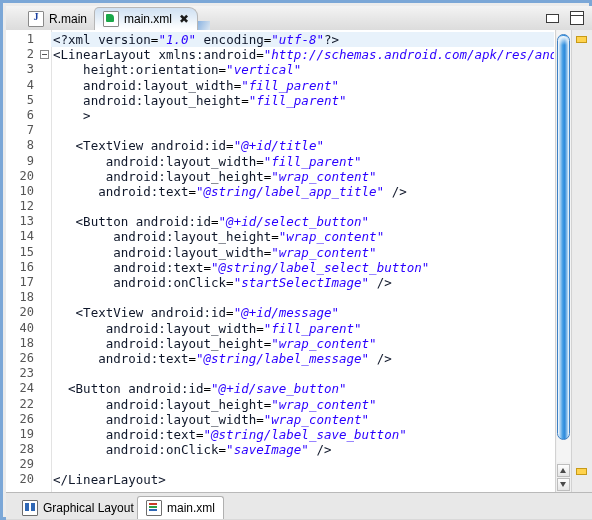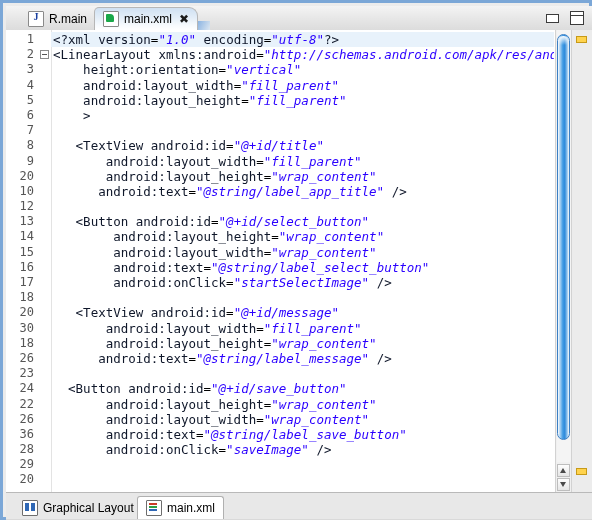--- a/index.html
+++ b/index.html
@@ -410,28 +410,28 @@
             <div class="num">20</div>
             <div class="num">10</div>
             <div class="num">12</div>
             <div class="num">13</div>
             <div class="num">14</div>
             <div class="num">15</div>
             <div class="num">16</div>
             <div class="num">17</div>
             <div class="num">18</div>
             <div class="num">20</div>
-            <div class="num">30</div>
+            <div class="num">40</div>
             <div class="num">18</div>
             <div class="num">26</div>
             <div class="num">23</div>
             <div class="num">24</div>
             <div class="num">22</div>
             <div class="num">26</div>
-            <div class="num">36</div>
+            <div class="num">19</div>
             <div class="num">28</div>
             <div class="num">29</div>
             <div class="num">20</div>
           </div>
       </div>
       <div class="fold-strip">
         <div class="lines" id="fold-lines">
             <div class="ln" style="position: relative;"></div>
             <div class="ln" style="position: relative;"><span class="fold-minus" style="top: 3px;"></span></div>
             <div class="ln" style="position: relative;"></div>
@@ -488,20 +488,21 @@
             <div class="ln code">       <span class="t-attr">android:layout_width</span>=<span class="t-val">"fill_parent"</span></div>
             <div class="ln code">       <span class="t-attr">android:layout_height</span>=<span class="t-val">"wrap_content"</span></div>
             <div class="ln code">      <span class="t-attr">android:text</span>=<span class="t-val">"@string/label_message"</span> <span class="t-tag">/&gt;</span></div>
             <div class="ln code"></div>
             <div class="ln code">  <span class="t-tag">&lt;Button</span> <span class="t-attr">android:id</span>=<span class="t-val">"@+id/save_button"</span></div>
             <div class="ln code">       <span class="t-attr">android:layout_height</span>=<span class="t-val">"wrap_content"</span></div>
             <div class="ln code">       <span class="t-attr">android:layout_width</span>=<span class="t-val">"wrap_content"</span></div>
             <div class="ln code">       <span class="t-attr">android:text</span>=<span class="t-val">"@string/label_save_button"</span></div>
             <div class="ln code">       <span class="t-attr">android:onClick</span>=<span class="t-val">"saveImage"</span> <span class="t-tag">/&gt;</span></div>
             <div class="ln code"></div>
+            <div class="ln code"><span class="t-tag">&lt;/LinearLayout</span><span class="t-tag">&gt;</span></div>
           </div>
       </div>
 
       <div class="vscroll">
         <div class="vscroll-track"></div>
         <div class="vthumb"></div>
         <div class="sb-arrow up"></div>
         <div class="sb-arrow down"></div>
       </div>
 

